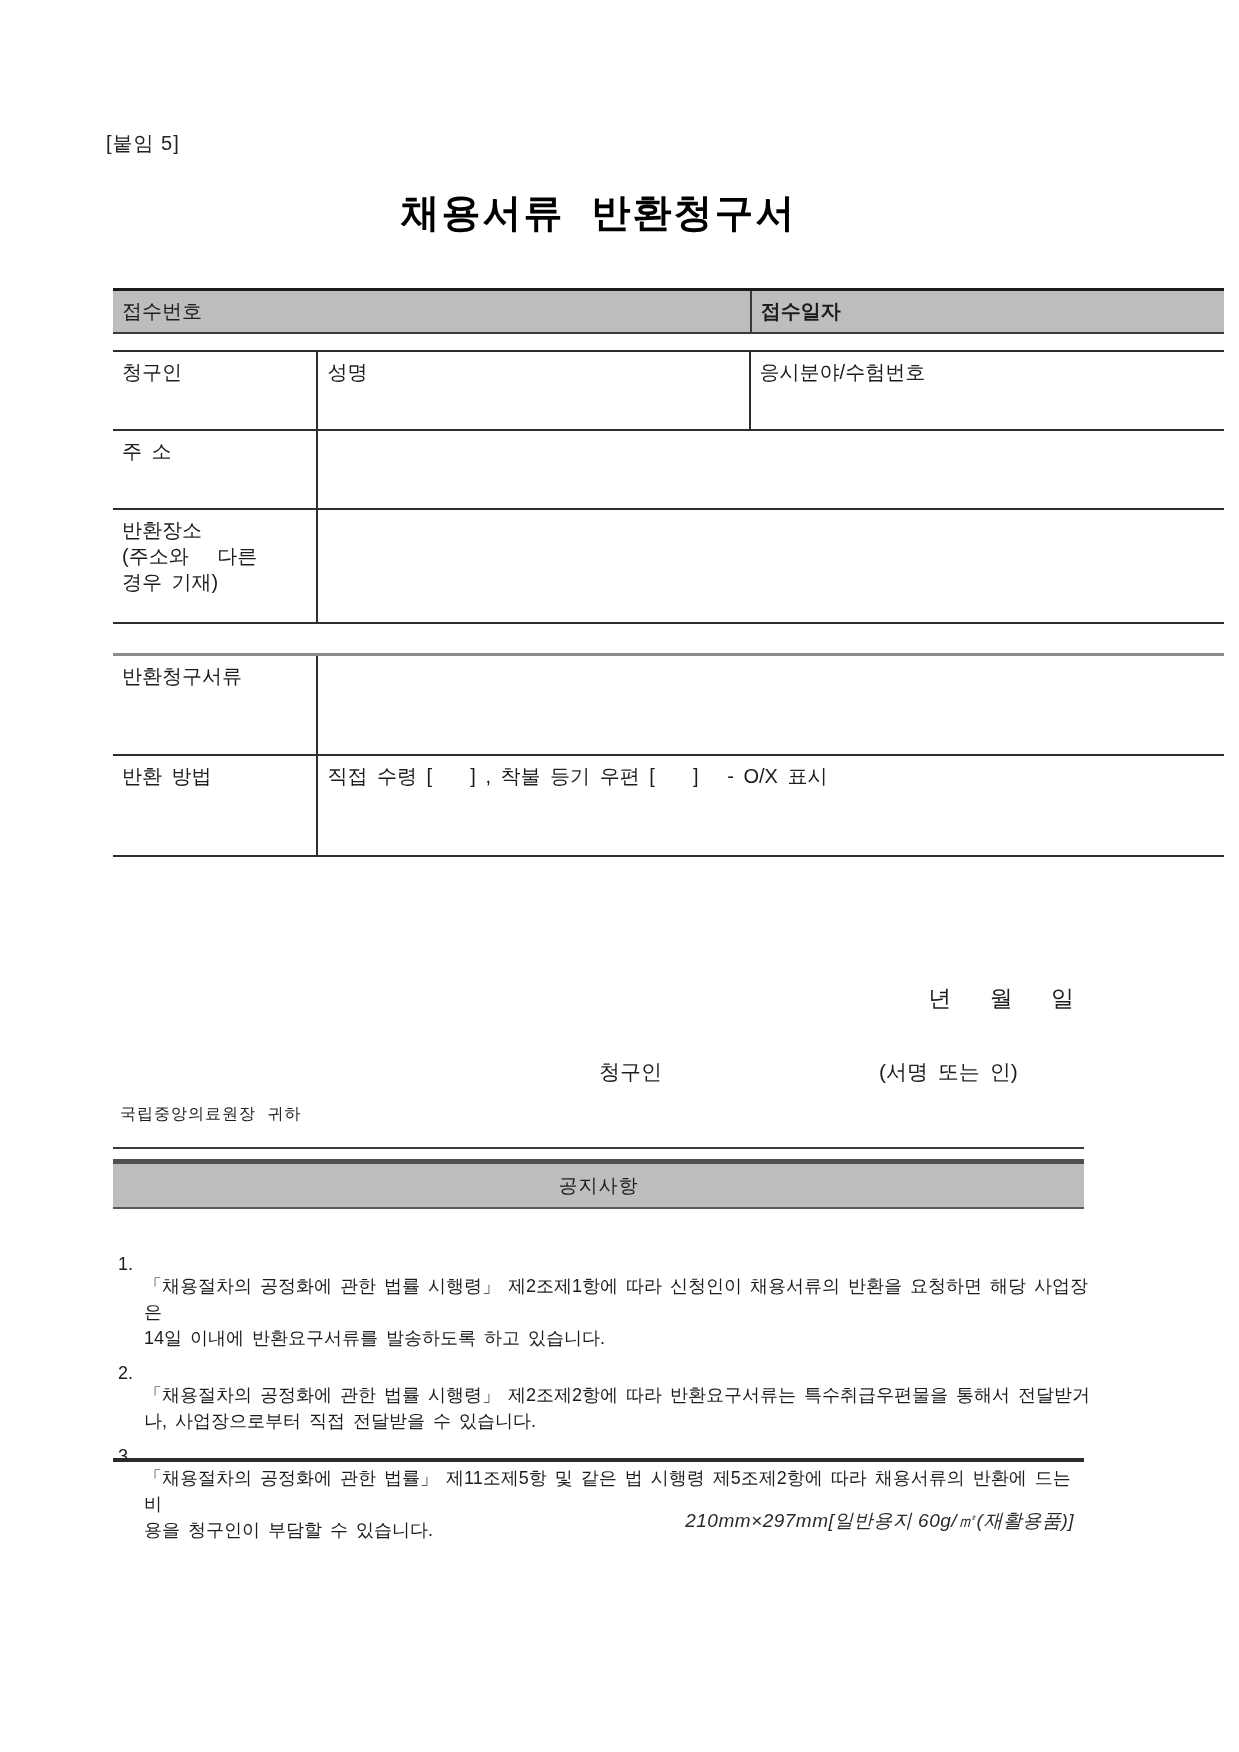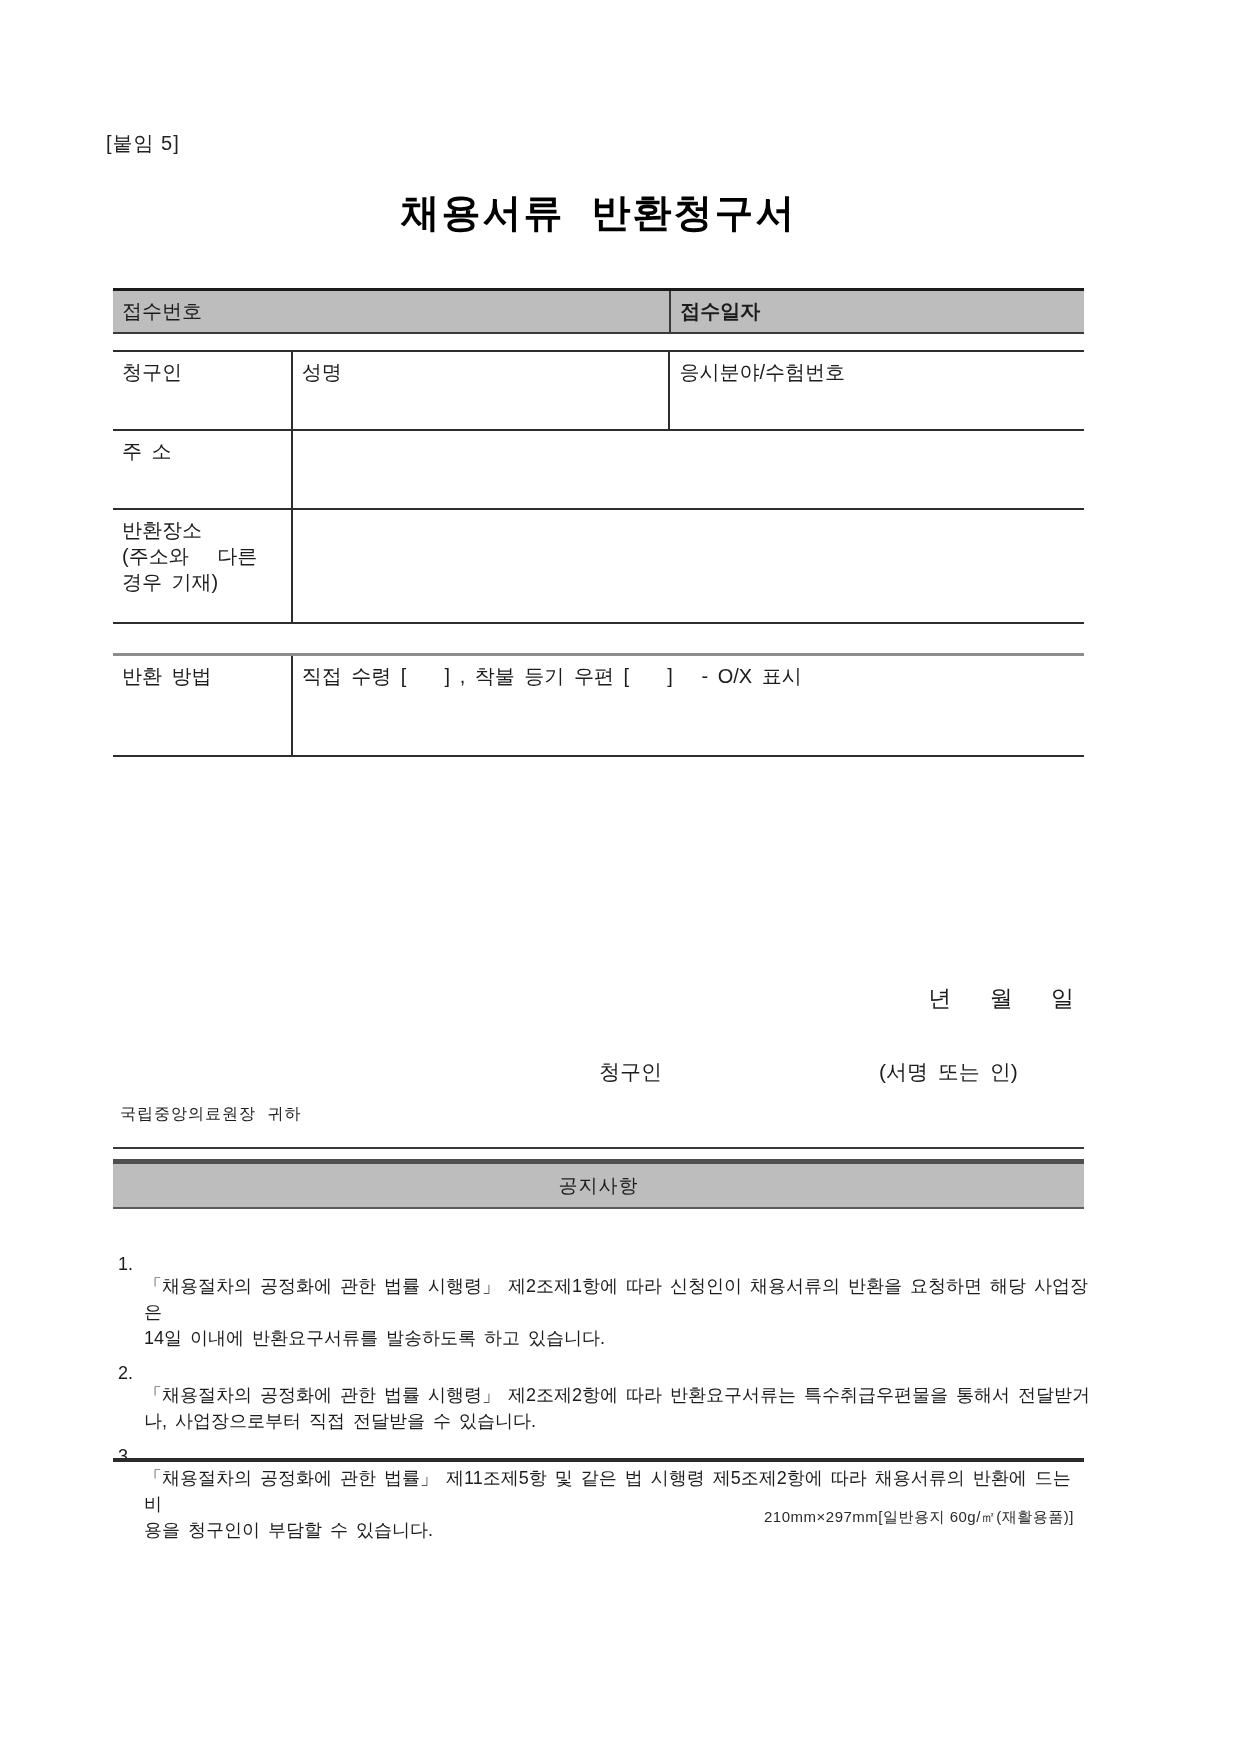--- a/index.html
+++ b/index.html
@@ -23,21 +23,21 @@
     left: 113px; top: 186px; width: 971px;
     text-align: center;
     font-size: 39px; font-weight: 900;
     letter-spacing: 2px; word-spacing: 14px;
     color: #000;
   }
 
   table.formtbl {
     border-collapse: collapse;
     table-layout: fixed;
-    width: 971px;
+    width: 1111px;
   }
   table.formtbl td {
     vertical-align: top;
     font-size: 20px;
     padding: 7px 9px;
     color: #1c1c1c;
     word-spacing: 4px;
   }
 
   .receipt-table { left: 113px; top: 288px; }
@@ -108,21 +108,21 @@
     flex: 0 0 26px;
     font-size: 18px; line-height: 26px; color: #1c1c1c;
   }
   .notice-body { flex: 1; font-size: 18px; line-height: 26px; word-spacing: 3px; color: #1c1c1c; margin-top: 22px; }
 
   .rule-bottom { left: 113px; top: 1458px; width: 971px; height: 4px; background: #2b2b2b; }
 
   .footer-note {
     left: 113px; top: 1508px; width: 971px;
     text-align: right; padding-right: 10px;
-    font-size: 15px; color: #2a2a2a; letter-spacing: 0.5px;
+    font-size: 19px; color: #2a2a2a; letter-spacing: 0.5px; font-style: italic;
   }
 </style>
 </head>
 <body>
 
 <div class="page">
 
   <div class="abs attachment-label">[붙임 5]</div>
 
   <div class="abs form-title">채용서류 반환청구서</div>
@@ -183,20 +183,26 @@
       </table>
   </div>
 
   <div class="abs request-table">
     <table class="formtbl">
       <colgroup>
           <col style="width:18.4%">
           <col style="width:81.6%">
         </colgroup>
       <tbody>
+          <tr class="row-docs">
+        <td class="div-r">
+          <span>반환청구서류</span>
+        </td>
+        <td></td>
+      </tr>
       <tr class="row-method">
         <td class="div-r">
           <span>반환 방법</span>
         </td>
         <td>
           <span class="pre">직접 수령 [    ] , 착불 등기 우편 [    ]   - O/X 표시</span>
         </td>
       </tr>
     </tbody>
       </table>

